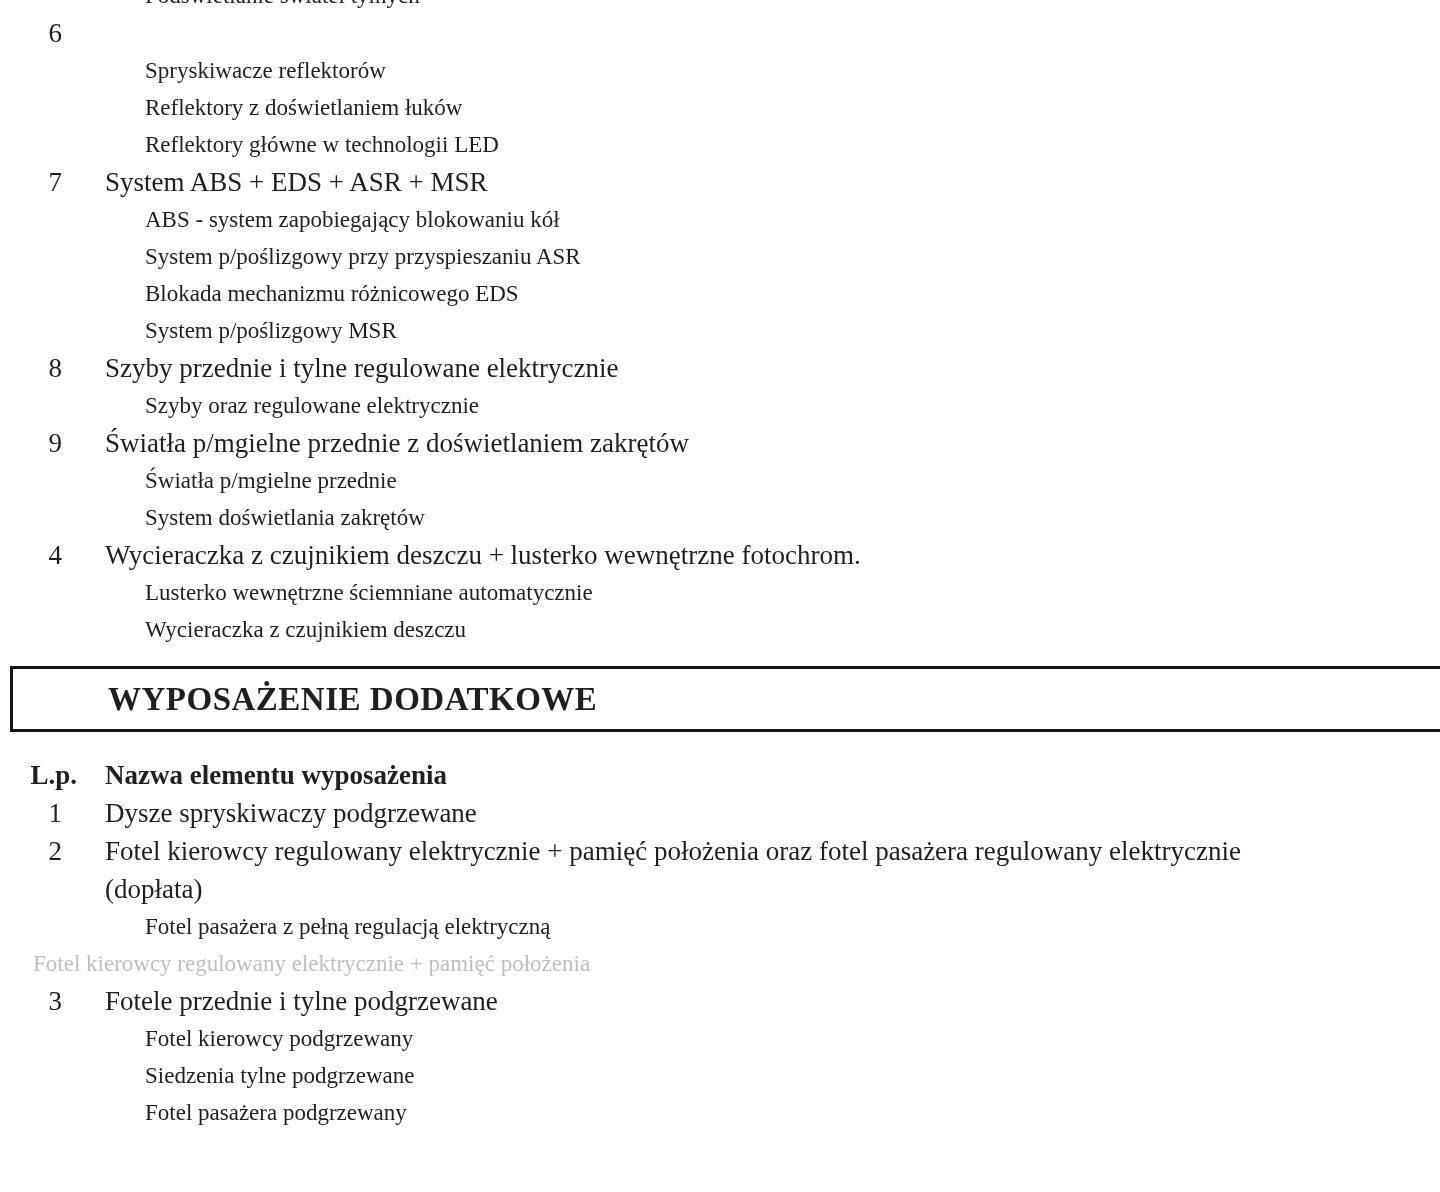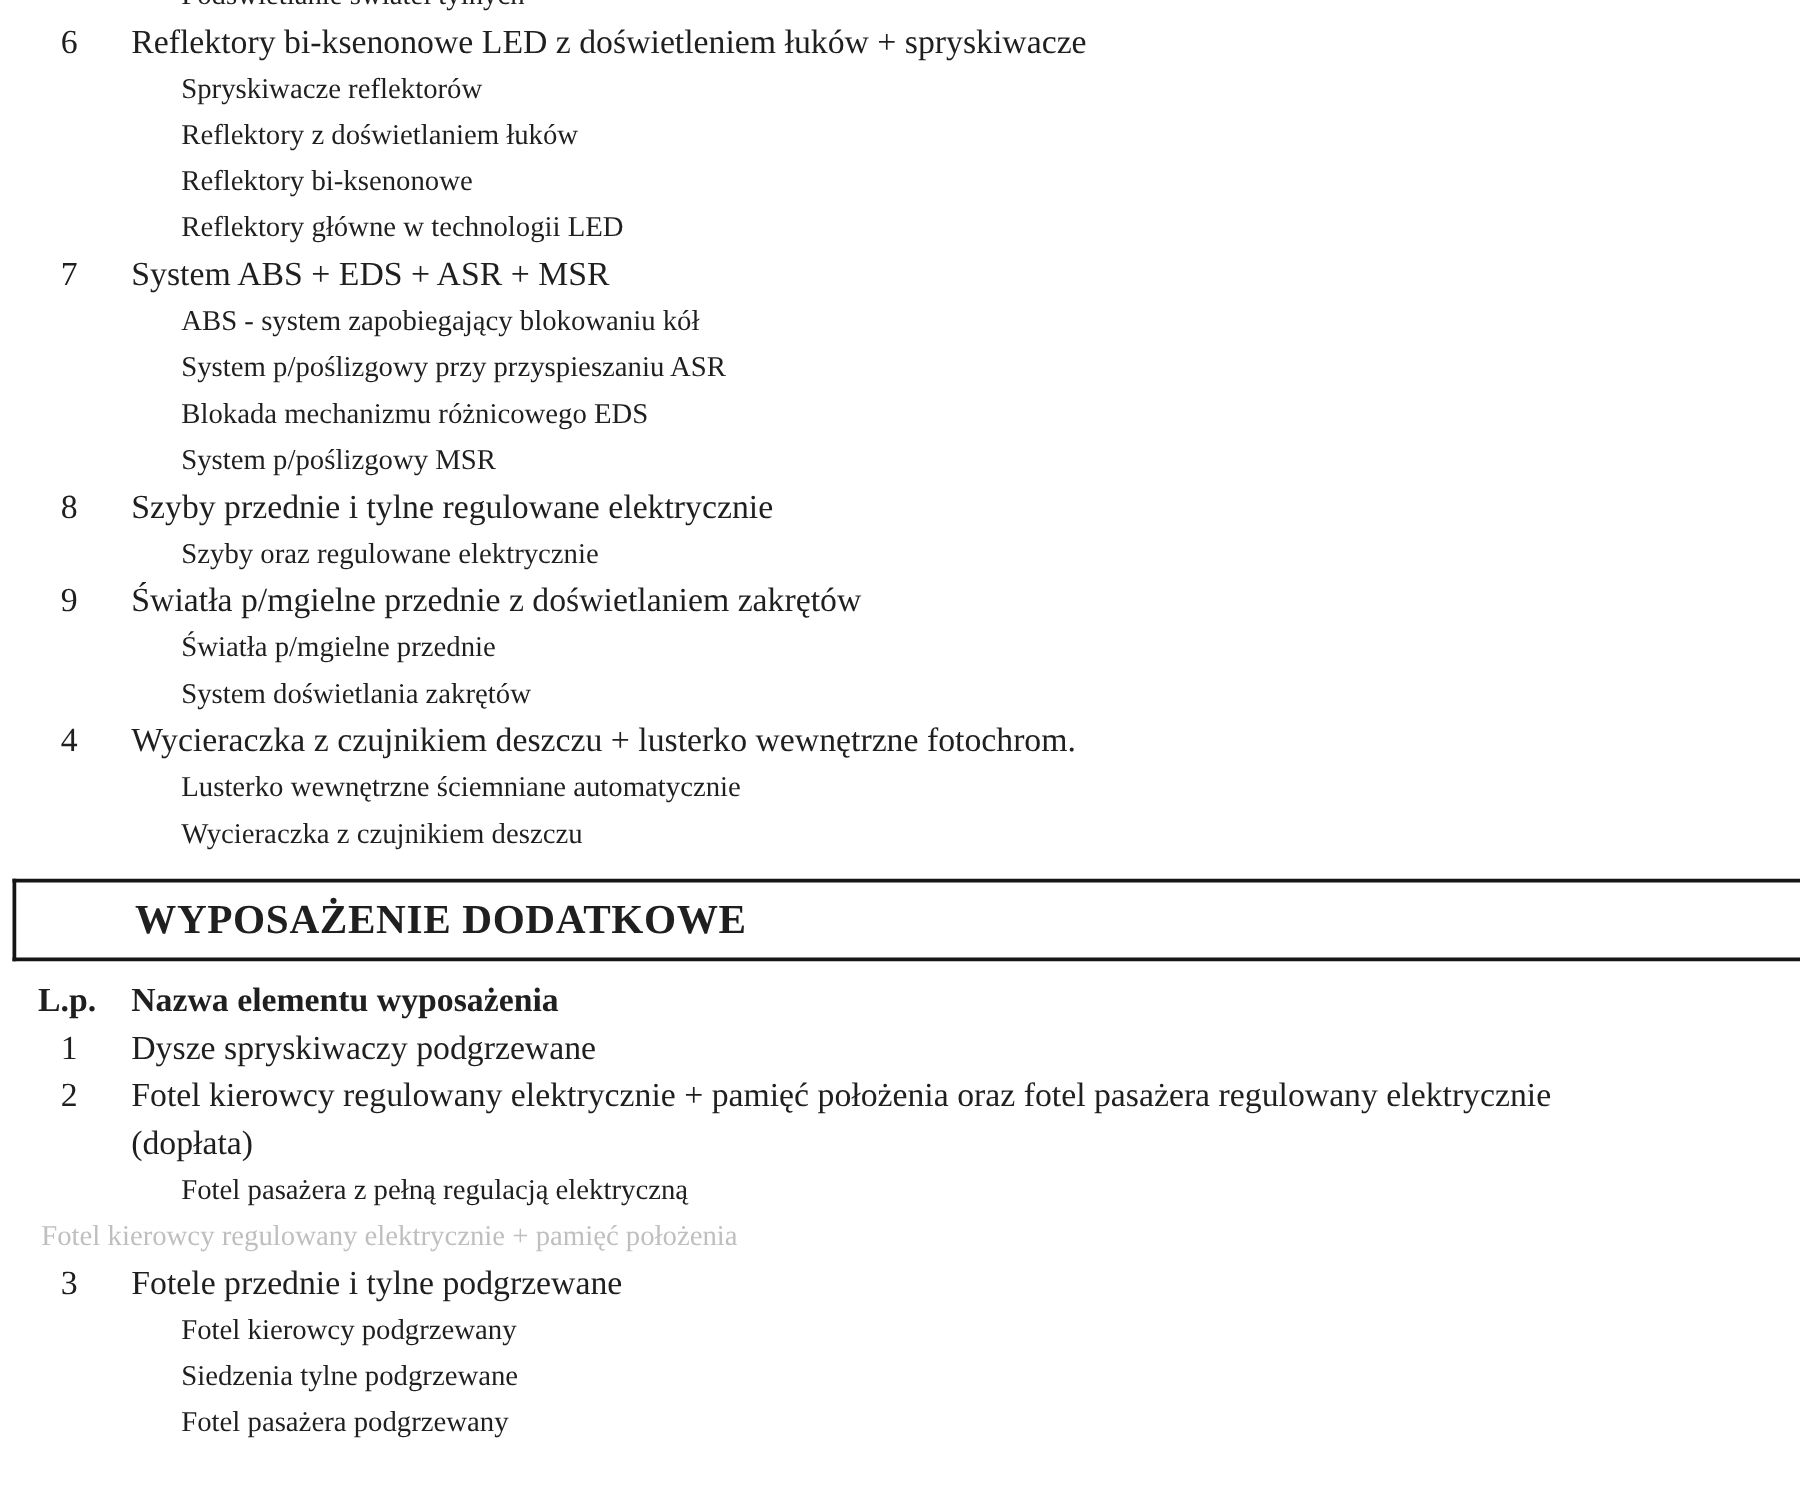--- a/index.html
+++ b/index.html
@@ -71,21 +71,21 @@
   .section-box-title {
     font-weight: bold;
     font-size: 33px;
     padding-left: 95px;
     letter-spacing: 0.5px;
     white-space: nowrap;
   }
   
   .table-header {
     display: flex;
-    margin-top: 12px;
+    margin-top: 24px;
     font-weight: bold;
     font-size: 27px;
     line-height: 38px;
   }
   .table-header .lp {
     flex: 0 0 77px;
     text-align: right;
   }
   .table-header .name {
     padding-left: 28px;
@@ -95,25 +95,23 @@
 <body style="--text-color: #1f1f1f; --muted-color: #bfbfbf; --border-color: #151515;">
 
 <div class="doc">
 
   <div class="cropped-line">Podświetlanie świateł tylnych</div>
 
   <div id="standard-list">
       <div>
         <div class="main-row">
           <span class="num">6</span>
-          <span class="title"><span>Reflektory bi-ksenonowe LED z doświetleniem łuków + spryskiwacze</span></span>
         </div>
         <div class="sub-row">Spryskiwacze reflektorów</div>
         <div class="sub-row">Reflektory z doświetlaniem łuków</div>
-        <div class="sub-row">Reflektory bi-ksenonowe</div>
         <div class="sub-row">Reflektory główne w technologii LED</div>
       </div>
       <div>
         <div class="main-row">
           <span class="num">7</span>
           <span class="title"><span>System ABS + EDS + ASR + MSR</span></span>
         </div>
         <div class="sub-row">ABS - system zapobiegający blokowaniu kół</div>
         <div class="sub-row">System p/poślizgowy przy przyspieszaniu ASR</div>
         <div class="sub-row">Blokada mechanizmu różnicowego EDS</div>

